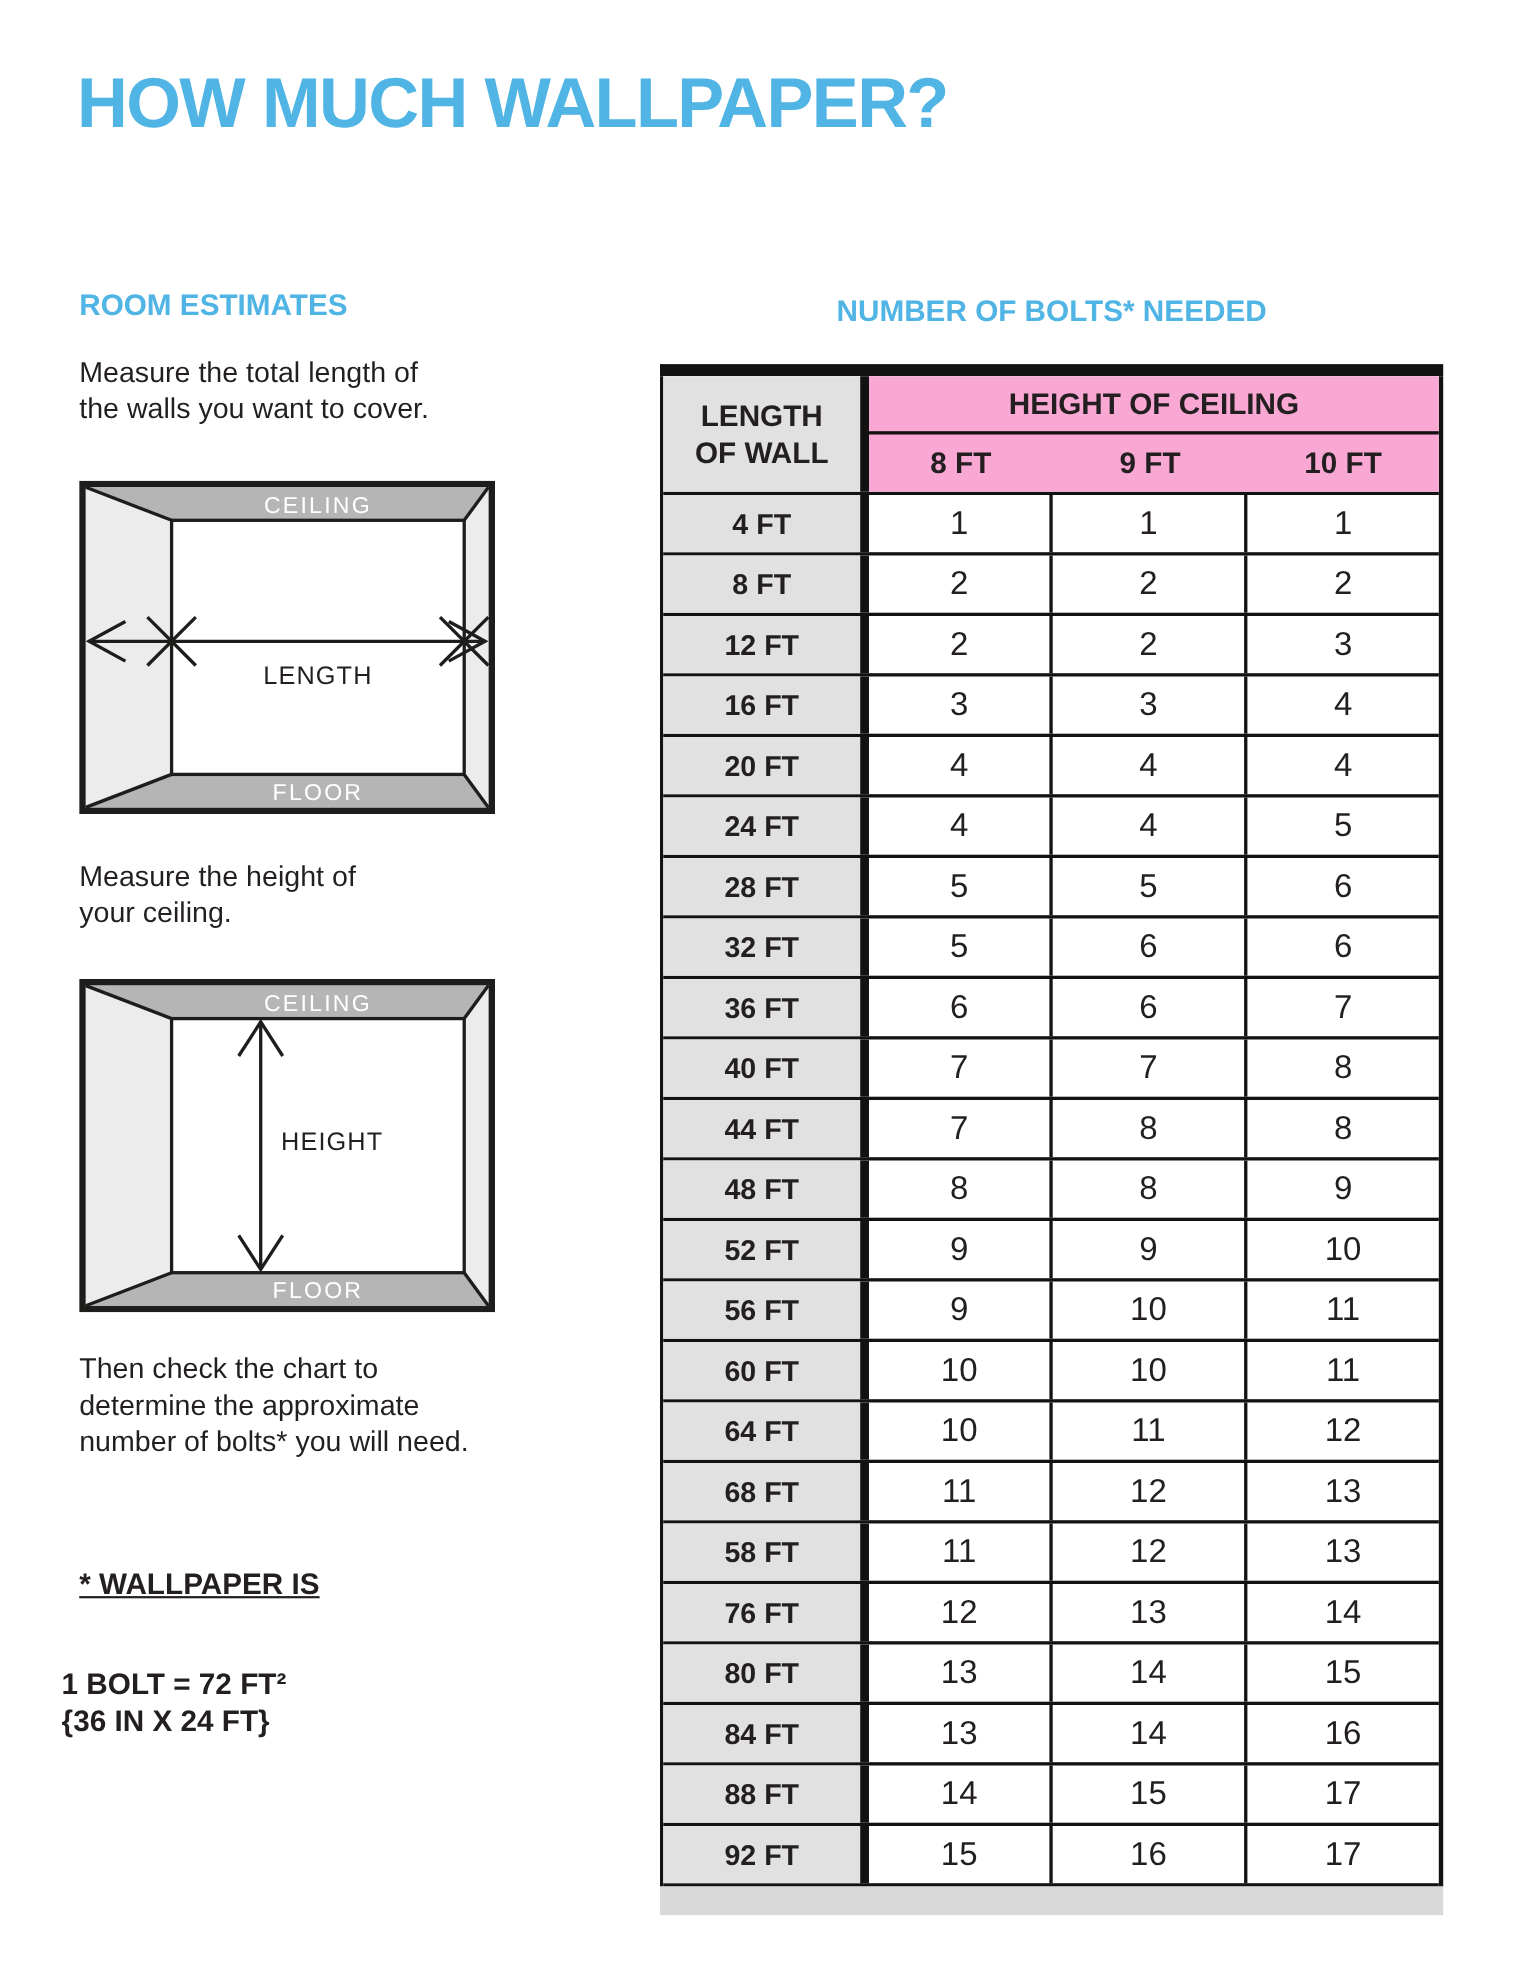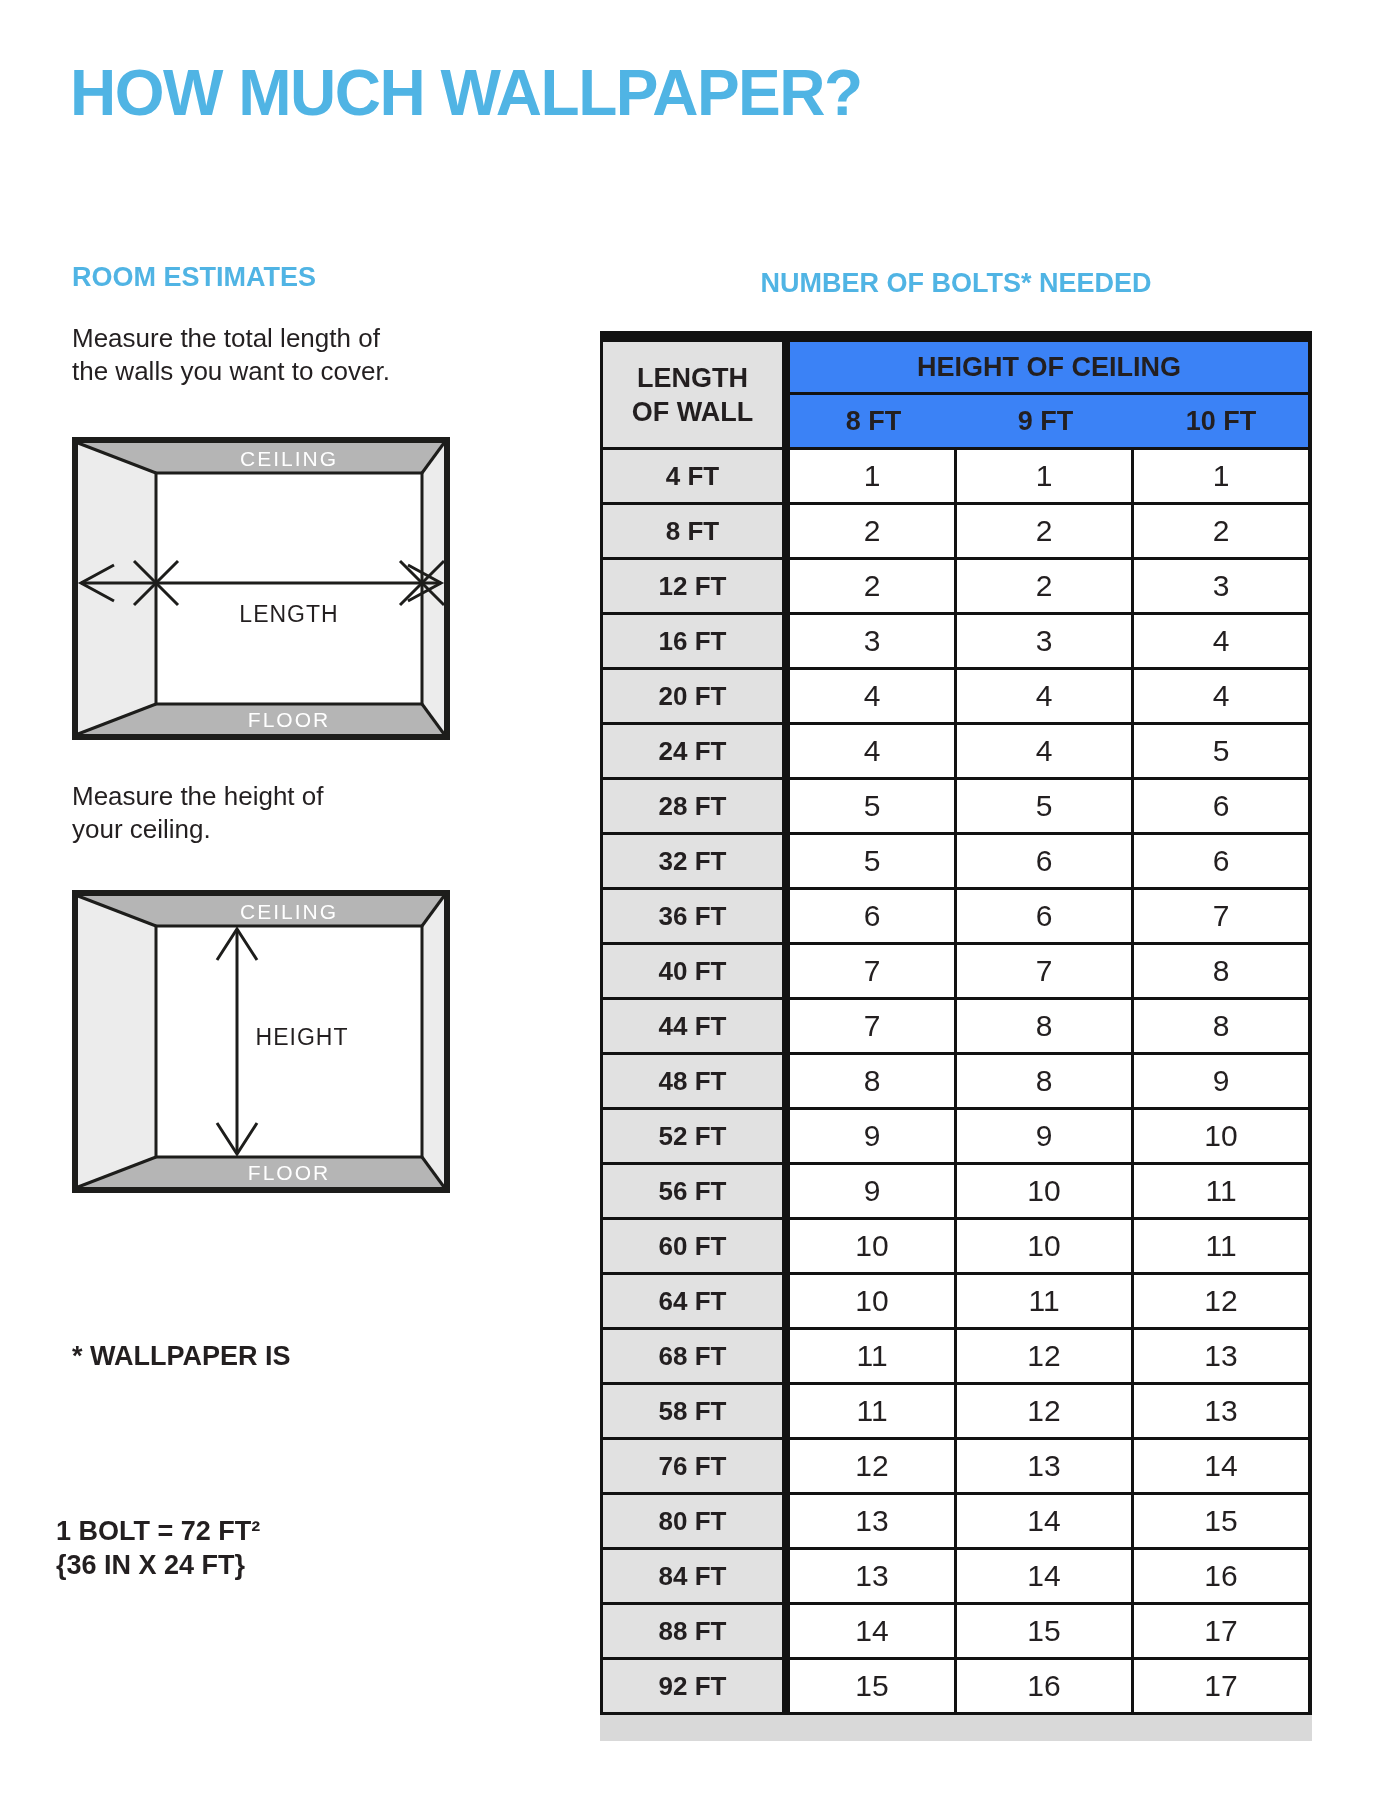--- a/index.html
+++ b/index.html
@@ -21,22 +21,22 @@
     color: #50b4e4;
   }
   .section-heading {
     font-size: 27px; font-weight: 700; color: #50b4e4;
   }
   .body-text {
     font-size: 26px; line-height: 33px; color: #231f20;
   }
   .left-col { left: 72px; }
   .footnote {
-    left: 72px; top: 1340px;
-    font-size: 27px; font-weight: 700; line-height: 33px;
+    left: 72px; top: 1424px;
+    font-size: 27px; font-weight: 700; line-height: 33px; text-decoration: underline;
   }
   .footnote .indent { padding-left: 30px; }
   .bolt-info {
     left: 56px; top: 1514px;
     font-size: 27px; font-weight: 700; line-height: 34px;
   }
   
   .tbl-heading {
     left: 600px; top: 268px; width: 712px;
     text-align: center;
@@ -48,21 +48,21 @@
     border-right: 4px solid #121212;
     background: #fff;
   }
   .thead { display: flex; border-bottom: 3px solid #121212; height: 108px; }
   .corner-cell {
     width: 179px; background: #e1e1e1;
     display: flex; align-items: center; justify-content: center;
     text-align: center; font-weight: 700; font-size: 27px; line-height: 34px;
   }
   .vdiv { width: 8px; background: #121212; }
-  .head-right { flex: 1; display: flex; flex-direction: column; background: #3b82f6; }
+  .head-right { flex: 1; display: flex; flex-direction: column; background: #f9a8d4; }
   .hoc {
     height: 53px; border-bottom: 3px solid #121212;
     display: flex; align-items: center; justify-content: center;
     font-weight: 700; font-size: 27px;
   }
   .subhead { flex: 1; display: flex; }
   .subhead .hcell {
     display: flex; align-items: center; justify-content: center;
     font-weight: 700; font-size: 27px;
   }
@@ -140,20 +140,23 @@
     <g stroke="#1d1d1b" stroke-width="3" fill="none">
       <line x1="165" y1="39" x2="165" y2="264"></line>
       <polyline points="145,70 165,39 185,70"></polyline>
       <polyline points="145,233 165,264 185,233"></polyline>
     </g>
     <text class="lbl" x="217" y="29" text-anchor="middle" font-size="21" letter-spacing="2" fill="#ffffff">CEILING</text>
     <text class="lbl" x="217" y="290" text-anchor="middle" font-size="21" letter-spacing="2" fill="#ffffff">FLOOR</text>
     <text class="lbl" x="230" y="155" text-anchor="middle" font-size="23" letter-spacing="1" fill="#231f20">HEIGHT</text>
   </svg>
 
+  <div class="abs body-text pre left-col" style="top:1228px">Then check the chart to
+determine the approximate
+number of bolts* you will need.</div>
 
   <div class="abs footnote">
     <div>* WALLPAPER IS</div>
   </div>
 
   <div class="abs bolt-info">
     <div>1 BOLT = 72 FT²</div>
     <div>{36 IN X 24 FT}</div>
   </div>
 

